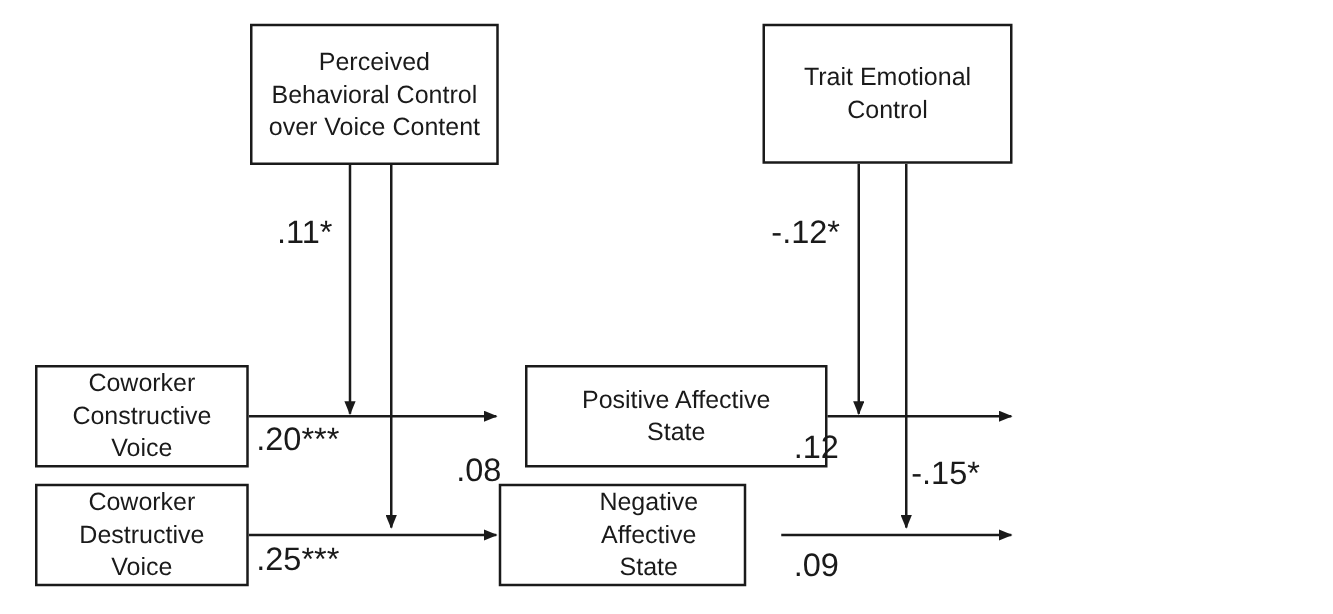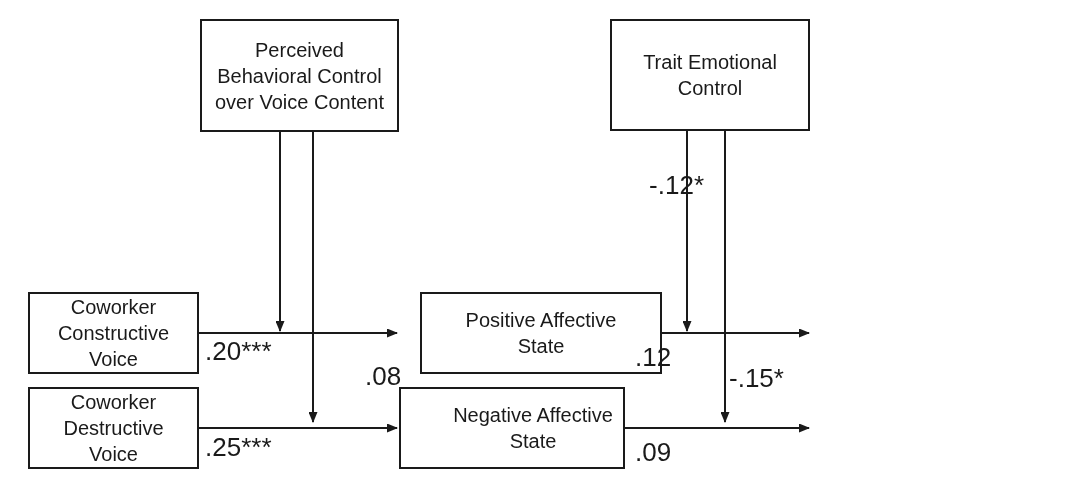--- a/index.html
+++ b/index.html
@@ -42,26 +42,26 @@
   }
   .coef.right {
     text-align: right;
   }
   
   .n-pbc { left: 200px; top: 19px;  width: 199px; height: 113px; }
   .n-tec { left: 610px; top: 19px;  width: 200px; height: 112px; }
   .n-ccv { left: 28px;  top: 292px; width: 171px; height: 82px; }
   .n-cdv { left: 28px;  top: 387px; width: 171px; height: 82px; }
   .n-pas { left: 420px; top: 292px; width: 242px; height: 82px; }
-  .n-nas { left: 399px; top: 387px; width: 226px; height: 82px; padding-left: 42px; }
+  .n-nas { left: 399px; top: 387px; width: 198px; height: 82px; padding-left: 42px; }
   .n-ocb { left: 811px; top: 292px; width: 226px; height: 82px; }
   .n-wwb { left: 811px; top: 387px; width: 226px; height: 81px; }
   
   .c-11   { left: 150px; top: 171px; width: 116px; }
-  .c-n12  { left: 584px; top: 171px; width: 120px; }
+  .c-n12  { left: 552px; top: 171px; width: 120px; }
   .c-20   { left: 205px; top: 337px; }
   .c-25   { left: 205px; top: 433px; }
   .c-12   { left: 635px; top: 343px; }
   .c-09   { left: 635px; top: 438px; }
   .c-08   { left: 325px; top: 362px; margin-left: 40px; }
   .c-n15  { left: 729px; top: 364px; }
 </style>
 </head>
 <body>
 
@@ -92,20 +92,21 @@
 Constructive
 Voice</div>
   <div class="node n-cdv">Coworker
 Destructive
 Voice</div>
   <div class="node n-pas">Positive Affective
 State</div>
   <div class="node n-nas">Negative Affective
 State</div>
 
+  <div class="coef right c-11">.11*</div>
   <div class="coef right c-n12">-.12*</div>
   <div class="coef c-20">.20***</div>
   <div class="coef c-25">.25***</div>
   <div class="coef c-12">.12</div>
   <div class="coef c-09">.09</div>
   <div class="coef c-08">.08</div>
   <div class="coef c-n15">-.15*</div>
 
 </div>
 

